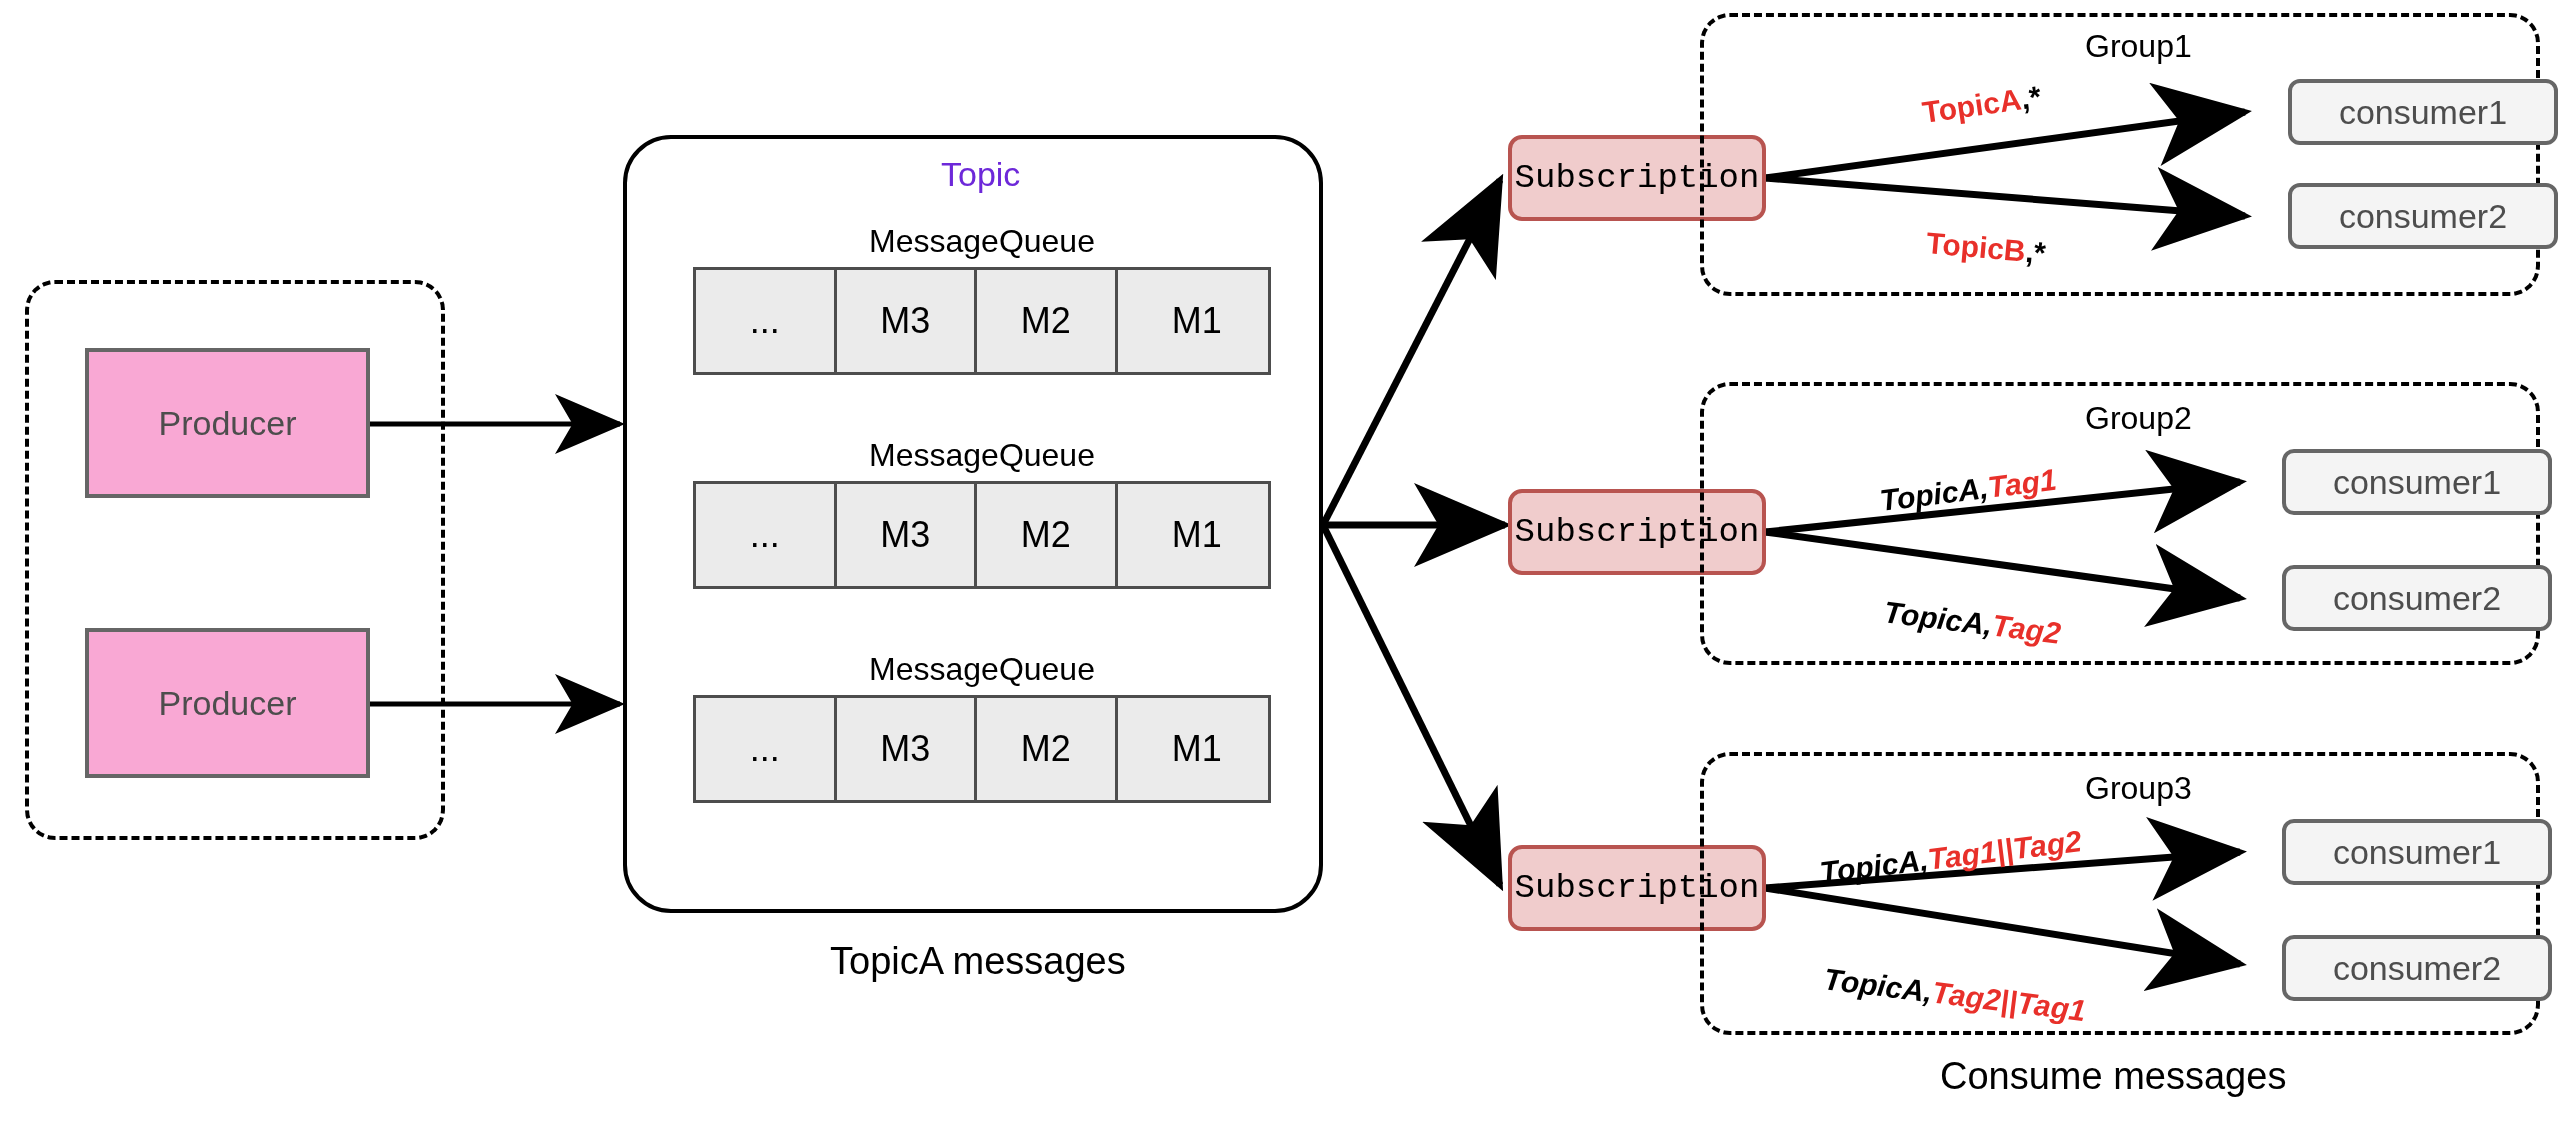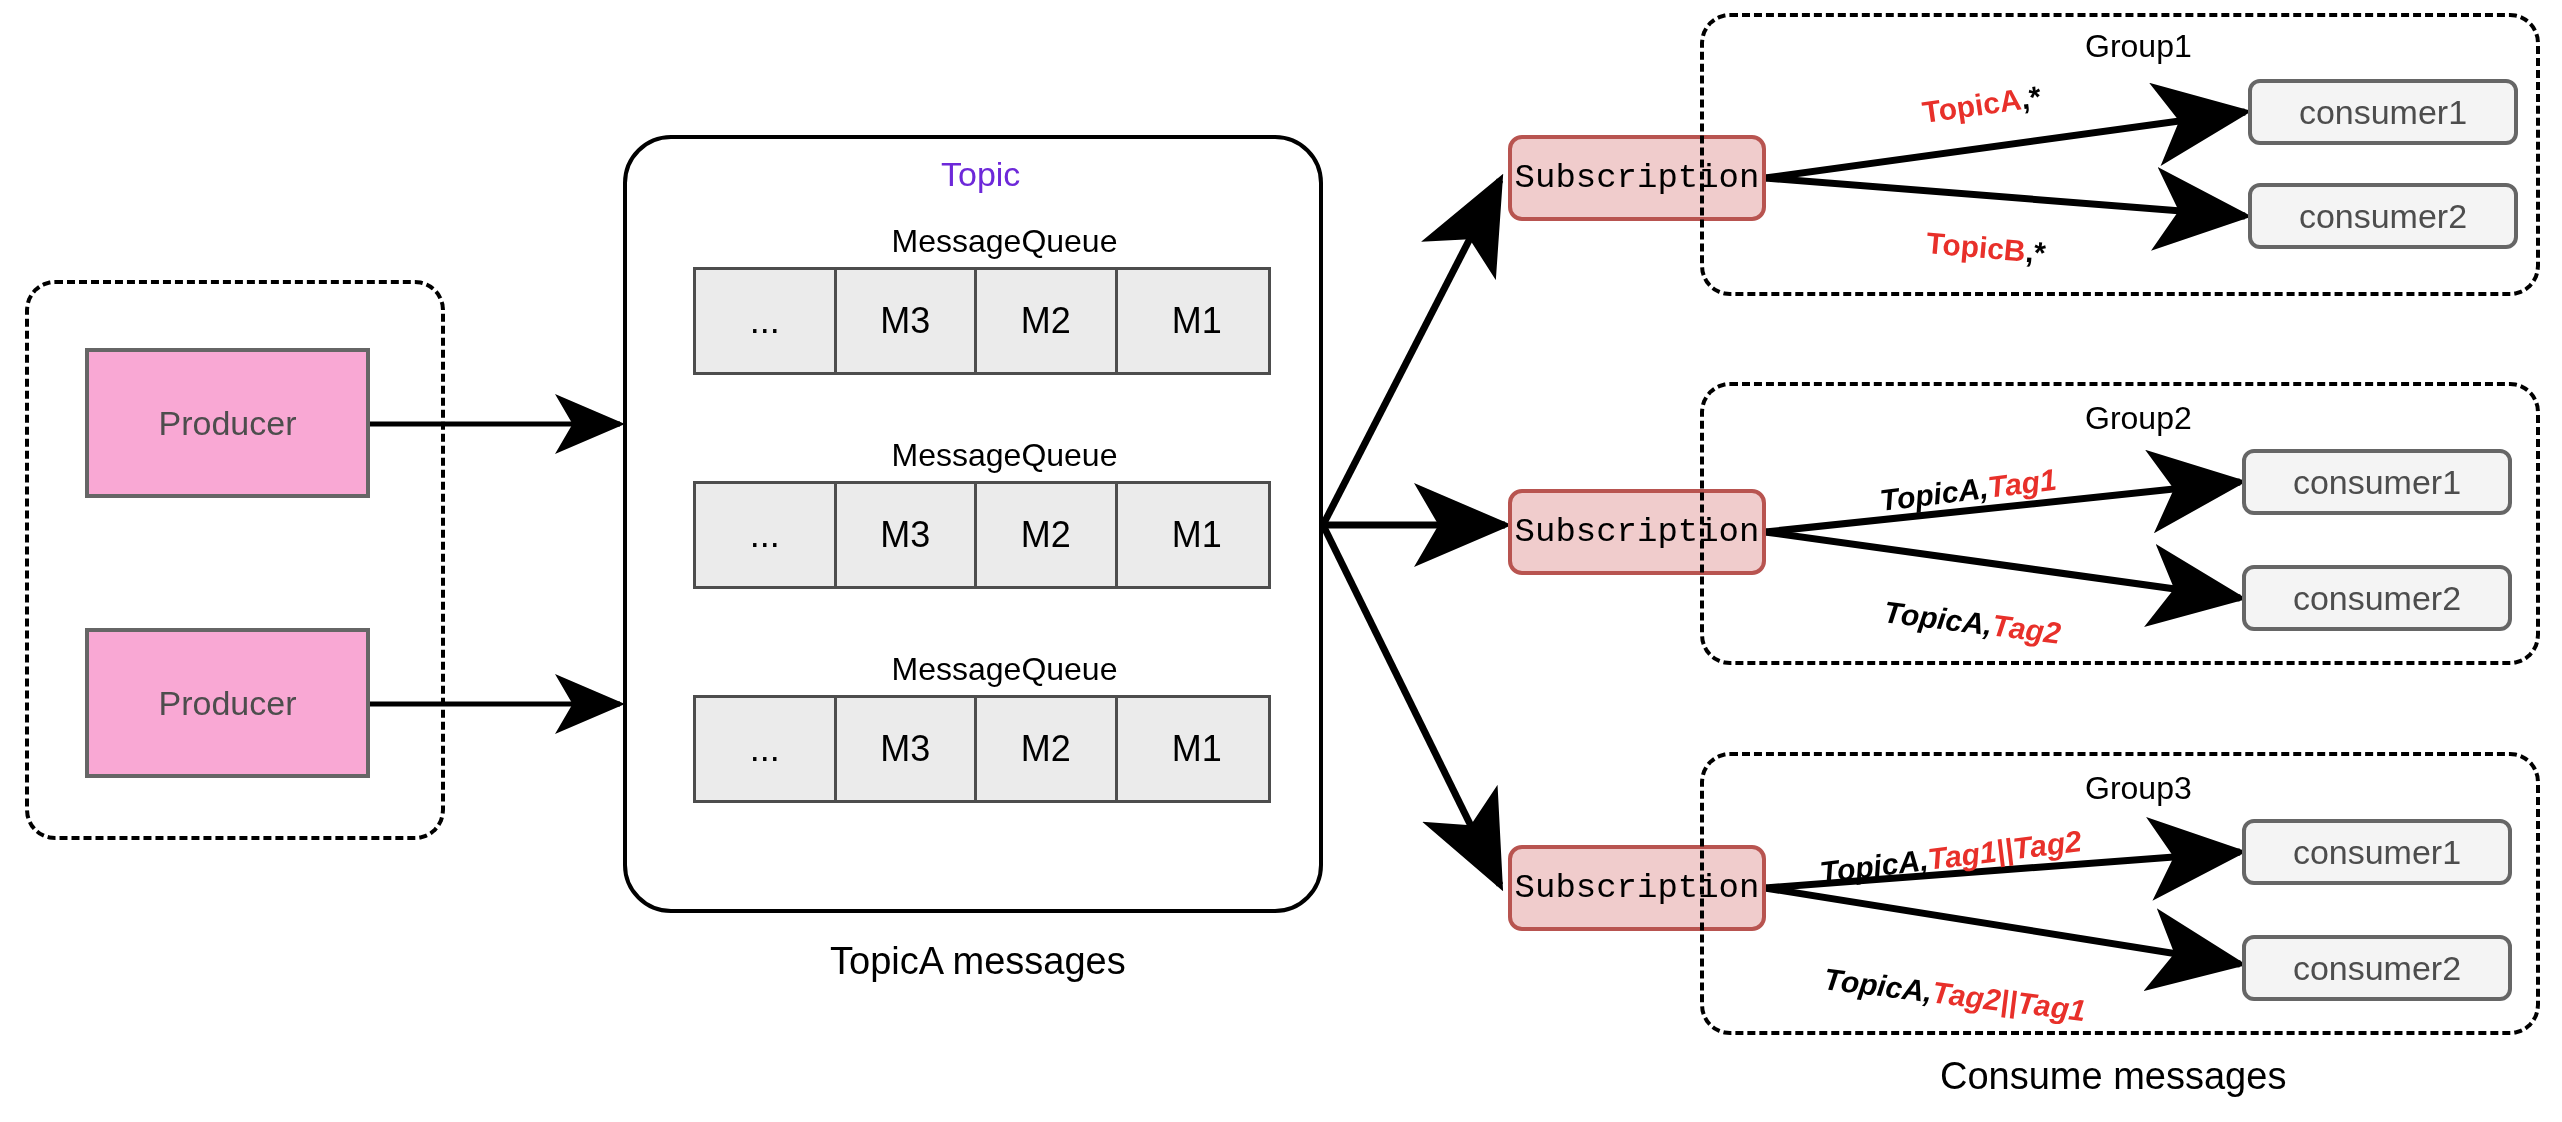--- a/index.html
+++ b/index.html
@@ -52,20 +52,21 @@
     position: absolute;
     box-sizing: border-box;
     background: #f4f4f4;
     border: 4px solid #666666;
     border-radius: 12px;
     display: flex;
     align-items: center;
     justify-content: center;
     color: #4d4d4d;
     font-size: 34px;
+    margin-left: 40px;
   }
   .subscription-box {
     position: absolute;
     box-sizing: border-box;
     background: #f0cccc;
     border: 4px solid #b85450;
     border-radius: 14px;
     display: flex;
     align-items: center;
     justify-content: center;
@@ -95,21 +96,21 @@
     white-space: nowrap;
   }
   .group-title {
     position: absolute;
     color: #000000;
     font-size: 32px;
     white-space: nowrap;
   }
 
   
-  .mq-wrap { position: absolute; padding-left: 45px; }
+  .mq-wrap { position: absolute; }
   .mq-title {
     position: absolute;
     left: 0;
     top: 0;
     width: 100%;
     text-align: center;
     font-size: 32px;
     color: #000000;
     white-space: nowrap;
   }

